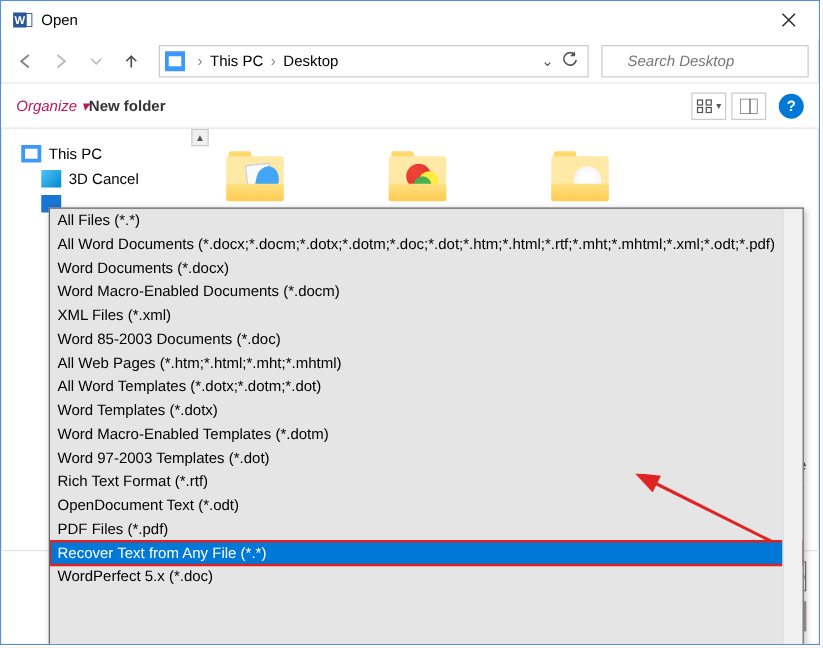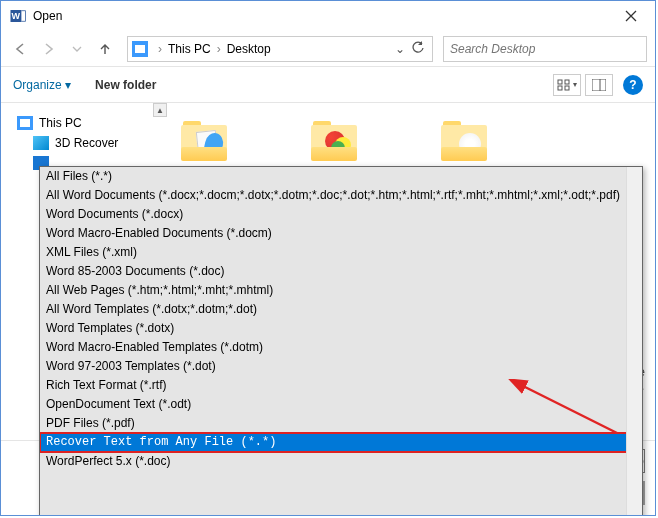--- a/index.html
+++ b/index.html
@@ -13,23 +13,23 @@
 .navbtn { width: 24px; height: 24px; display: flex; align-items: center; justify-content: center; color: #555; cursor: pointer; }
 .navbtn.disabled { color: #bbb; }
 .address { flex: 1; display: flex; align-items: center; background: #fff; border: 1px solid #ccc; height: 26px; padding: 0 4px; margin: 0 6px; }
 .address .pc-icon { width: 16px; height: 16px; background: #3b99fc; margin-right: 6px; display: flex; align-items: center; justify-content: center; }
 .address .pc-icon::after { content: ''; width: 10px; height: 8px; background: #fff; }
 .address .crumb { color: #000; padding: 0 2px; }
 .address .chev { color: #888; padding: 0 4px; }
 .address .spacer { flex: 1; }
 .address .dropbtn { width: 16px; color: #555; text-align: center; }
 .address .refresh { width: 20px; text-align: center; color: #555; }
-.search { width: 204px; height: 26px; border: 1px solid #ccc; padding: 0 6px; color: #a21caf; font-style: italic; background: #fff; }
+.search { width: 166px; height: 26px; border: 1px solid #ccc; padding: 0 20px; color: #a21caf; font-style: italic; background: #fff; }
 .toolbar { height: 36px; display: flex; align-items: center; padding: 0 12px; background: #fff; border-bottom: 1px solid #e5e5e5; }
-.toolbar .org { color: #0369a1; margin-right: 24px; cursor: pointer; }
+.toolbar .org { color: #be185d; cursor: pointer; font-style: italic; }
 .toolbar .new { color: #333; cursor: pointer; font-weight: bold; }
 .toolbar .flex { flex: 1; }
 .toolbar .viewbtn { width: 28px; height: 22px; border: 1px solid #ccc; margin-left: 4px; display: flex; align-items: center; justify-content: center; cursor: pointer; }
 .toolbar .help { width: 20px; height: 20px; border-radius: 50%; background: #0078d7; color: #fff; font-weight: bold; display: flex; align-items: center; justify-content: center; margin-left: 10px; cursor: pointer; }
 .content { flex: 1; position: relative; overflow: hidden; }
 .tree { position: absolute; left: 12px; top: 10px; width: 140px; }
 .tree-item { display: flex; align-items: center; padding: 3px 4px; cursor: pointer; }
 .tree-item .sq { width: 16px; height: 14px; margin-right: 6px; }
 .tree-item.pc .sq { background: #3b99fc; }
 .tree-item.pc .sq::after { content: ''; display: block; width: 10px; height: 8px; background: #fff; margin: 3px auto 0; }
@@ -42,21 +42,21 @@
 .folder-tab { position: absolute; width: 18px; height: 6px; background: #ffd86b; top: 0; left: 2px; border-radius: 2px 2px 0 0; }
 .folder-front { position: absolute; width: 46px; height: 28px; background: linear-gradient(#ffe082,#ffcb52); bottom: 0; border-radius: 2px; }
 .f1-a { position: absolute; left: 16px; top: 10px; width: 20px; height: 24px; background: #fafafa; border: 1px solid #ccc; transform: rotate(-6deg); }
 .f1-b { position: absolute; left: 24px; top: 12px; width: 18px; height: 22px; background: #42a5f5; border-radius: 50% 50% 50% 0; transform: rotate(12deg); }
 .f2-a { position: absolute; left: 14px; top: 10px; width: 20px; height: 20px; background: radial-gradient(circle at 30% 30%, #f44336, #d32f2f); border-radius: 50%; }
 .f2-b { position: absolute; left: 24px; top: 16px; width: 16px; height: 16px; background: #ffeb3b; border-radius: 50%; }
 .f2-c { position: absolute; left: 20px; top: 20px; width: 14px; height: 14px; background: #4caf50; border-radius: 50%; }
 .f3-a { position: absolute; left: 18px; top: 12px; width: 22px; height: 22px; background: radial-gradient(circle,#fff 30%,#eee); border-radius: 50%; }
 .dropdown { position: absolute; left: 38px; top: 63px; width: 604px; height: 360px; background: #e5e5e5; border: 1px solid #666; box-shadow: 2px 2px 6px rgba(0,0,0,0.3); z-index: 10; overflow-y: hidden; }
 .dd-item { padding: 1px 6px; white-space: nowrap; cursor: pointer; font-size: 12px; line-height: 17px; }
-.dd-item.selected { background: #0078d7; color: #fff; outline: 2px solid #d22; outline-offset: -1px; font-family: Liberation Mono, monospace; }
+.dd-item.selected { background: #0078d7; color: #fff; outline: 2px solid #d22; outline-offset: -1px; }
 .dd-scroll { position: absolute; right: 0; top: 0; width: 16px; height: 100%; background: #f0f0f0; border-left: 1px solid #ddd; }
 .partial-text { position: absolute; right: 10px; top: 262px; color: #444; font-size: 12px; }
 .callout-arrow { position: absolute; right: 28px; bottom: 76px; z-index: 20; pointer-events: none; }
 .bottom { position: absolute; bottom: 0; left: 0; right: 0; background: #fff; border-top: 1px solid #e5e5e5; padding: 8px 10px 10px; }
 .row1 { display: flex; align-items: center; margin-bottom: 8px; margin-left: 112px; }
 .fname-label { margin-right: 6px; }
 .fname-input { flex: 1; height: 24px; border: 1px solid #7a7a7a; padding: 0 4px; background: #fff; display: flex; align-items: center; }
 .fname-input .dd { margin-left: auto; color: #555; }
 .filetype { width: 168px; height: 24px; border: 1px solid #7a7a7a; margin-left: 8px; padding: 0 20px 0 4px; display: flex; align-items: center; overflow: hidden; white-space: nowrap; position: relative; }
 .row2 { display: flex; align-items: center; justify-content: flex-end; gap: 8px; }
@@ -145,21 +145,21 @@
 
   <div class="content">
     <div class="scroll-up">▲</div>
     <div class="tree">
       <div class="tree-item pc">
           <span class="sq"></span>
           <span>This PC</span>
         </div>
       <div class="tree-item obj3d" style="padding-left:20px">
           <span class="sq"></span>
-          <span>3D Recover</span>
+          <span>3D Cancel</span>
         </div>
       <div class="tree-item folder" style="padding-left:20px">
           <span class="sq"></span>
         </div>
     </div>
 
     <div class="folders-row">
       <div class="folder-tile">
           <div class="folder-tab"></div>
           <div class="folder-back"></div>

